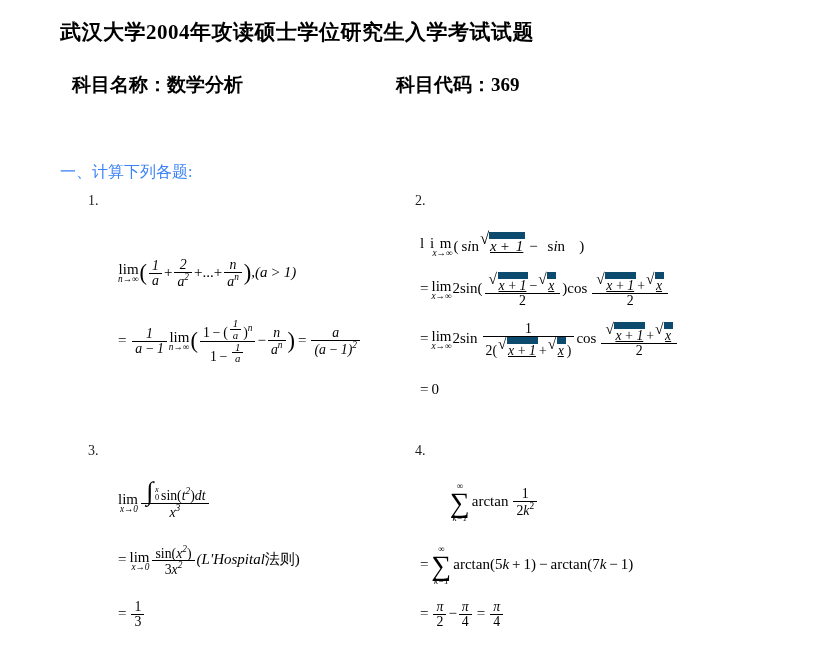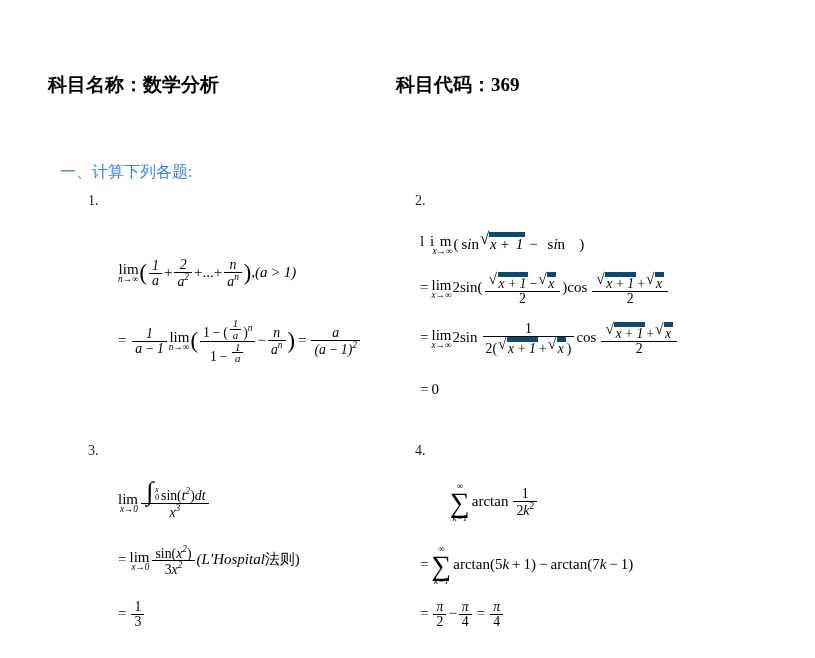--- a/index.html
+++ b/index.html
@@ -14,21 +14,21 @@
   .page { position:relative; width:815px; height:658px; }
 
   .title {
     position:absolute; left:60px; top:18px;
     font-family:"Liberation Serif", serif;
     font-size:21px; font-weight:bold;
     letter-spacing:0.5px;
     white-space:nowrap;
   }
   .subject-row {
-    position:absolute; left:48px; top:72px;
+    position:absolute; left:72px; top:72px;
     font-size:19px; font-weight:bold;
     white-space:nowrap;
   }
   .subject-row .label { font-weight:bold; }
   .subject-row .value { font-weight:bold; }
   .code-row {
     position:absolute; left:396px; top:72px;
     font-size:19px; font-weight:bold;
     white-space:nowrap;
     text-align:center;
@@ -105,35 +105,37 @@
 
   
   .sqrt { display:inline-block; position:relative; padding-left:9px; margin:0 1px; }
   .sqrt:before {
     content:"\221A";
     position:absolute; left:0; top:-0.08em;
     font-size:1.12em;
   }
   .sqrt > .rad {
     display:inline-block;
-    border-top:5px solid #0c4a6e;
+    border-top:7px solid #0c4a6e;
     padding:0 2px 0 1px;
+    text-decoration:underline;
   }
 
   .sup { font-size:0.68em; vertical-align:super; }
 
   .paren-big { font-size:1.5em; vertical-align:middle; }
 
   .wide { letter-spacing:1px; }
 </style>
 </head>
 <body>
 
 <div class="page">
 
+  <div class="title">武汉大学2004年攻读硕士学位研究生入学考试试题</div>
 
   <div class="subject-row">
     <span class="label">科目名称：</span><span class="value">数学分析</span>
   </div>
 
   <div class="code-row">
     <span class="label">科目代码：</span><span class="value">369</span>
   </div>
 
   <div class="section-head">一、计算下列各题:</div>

